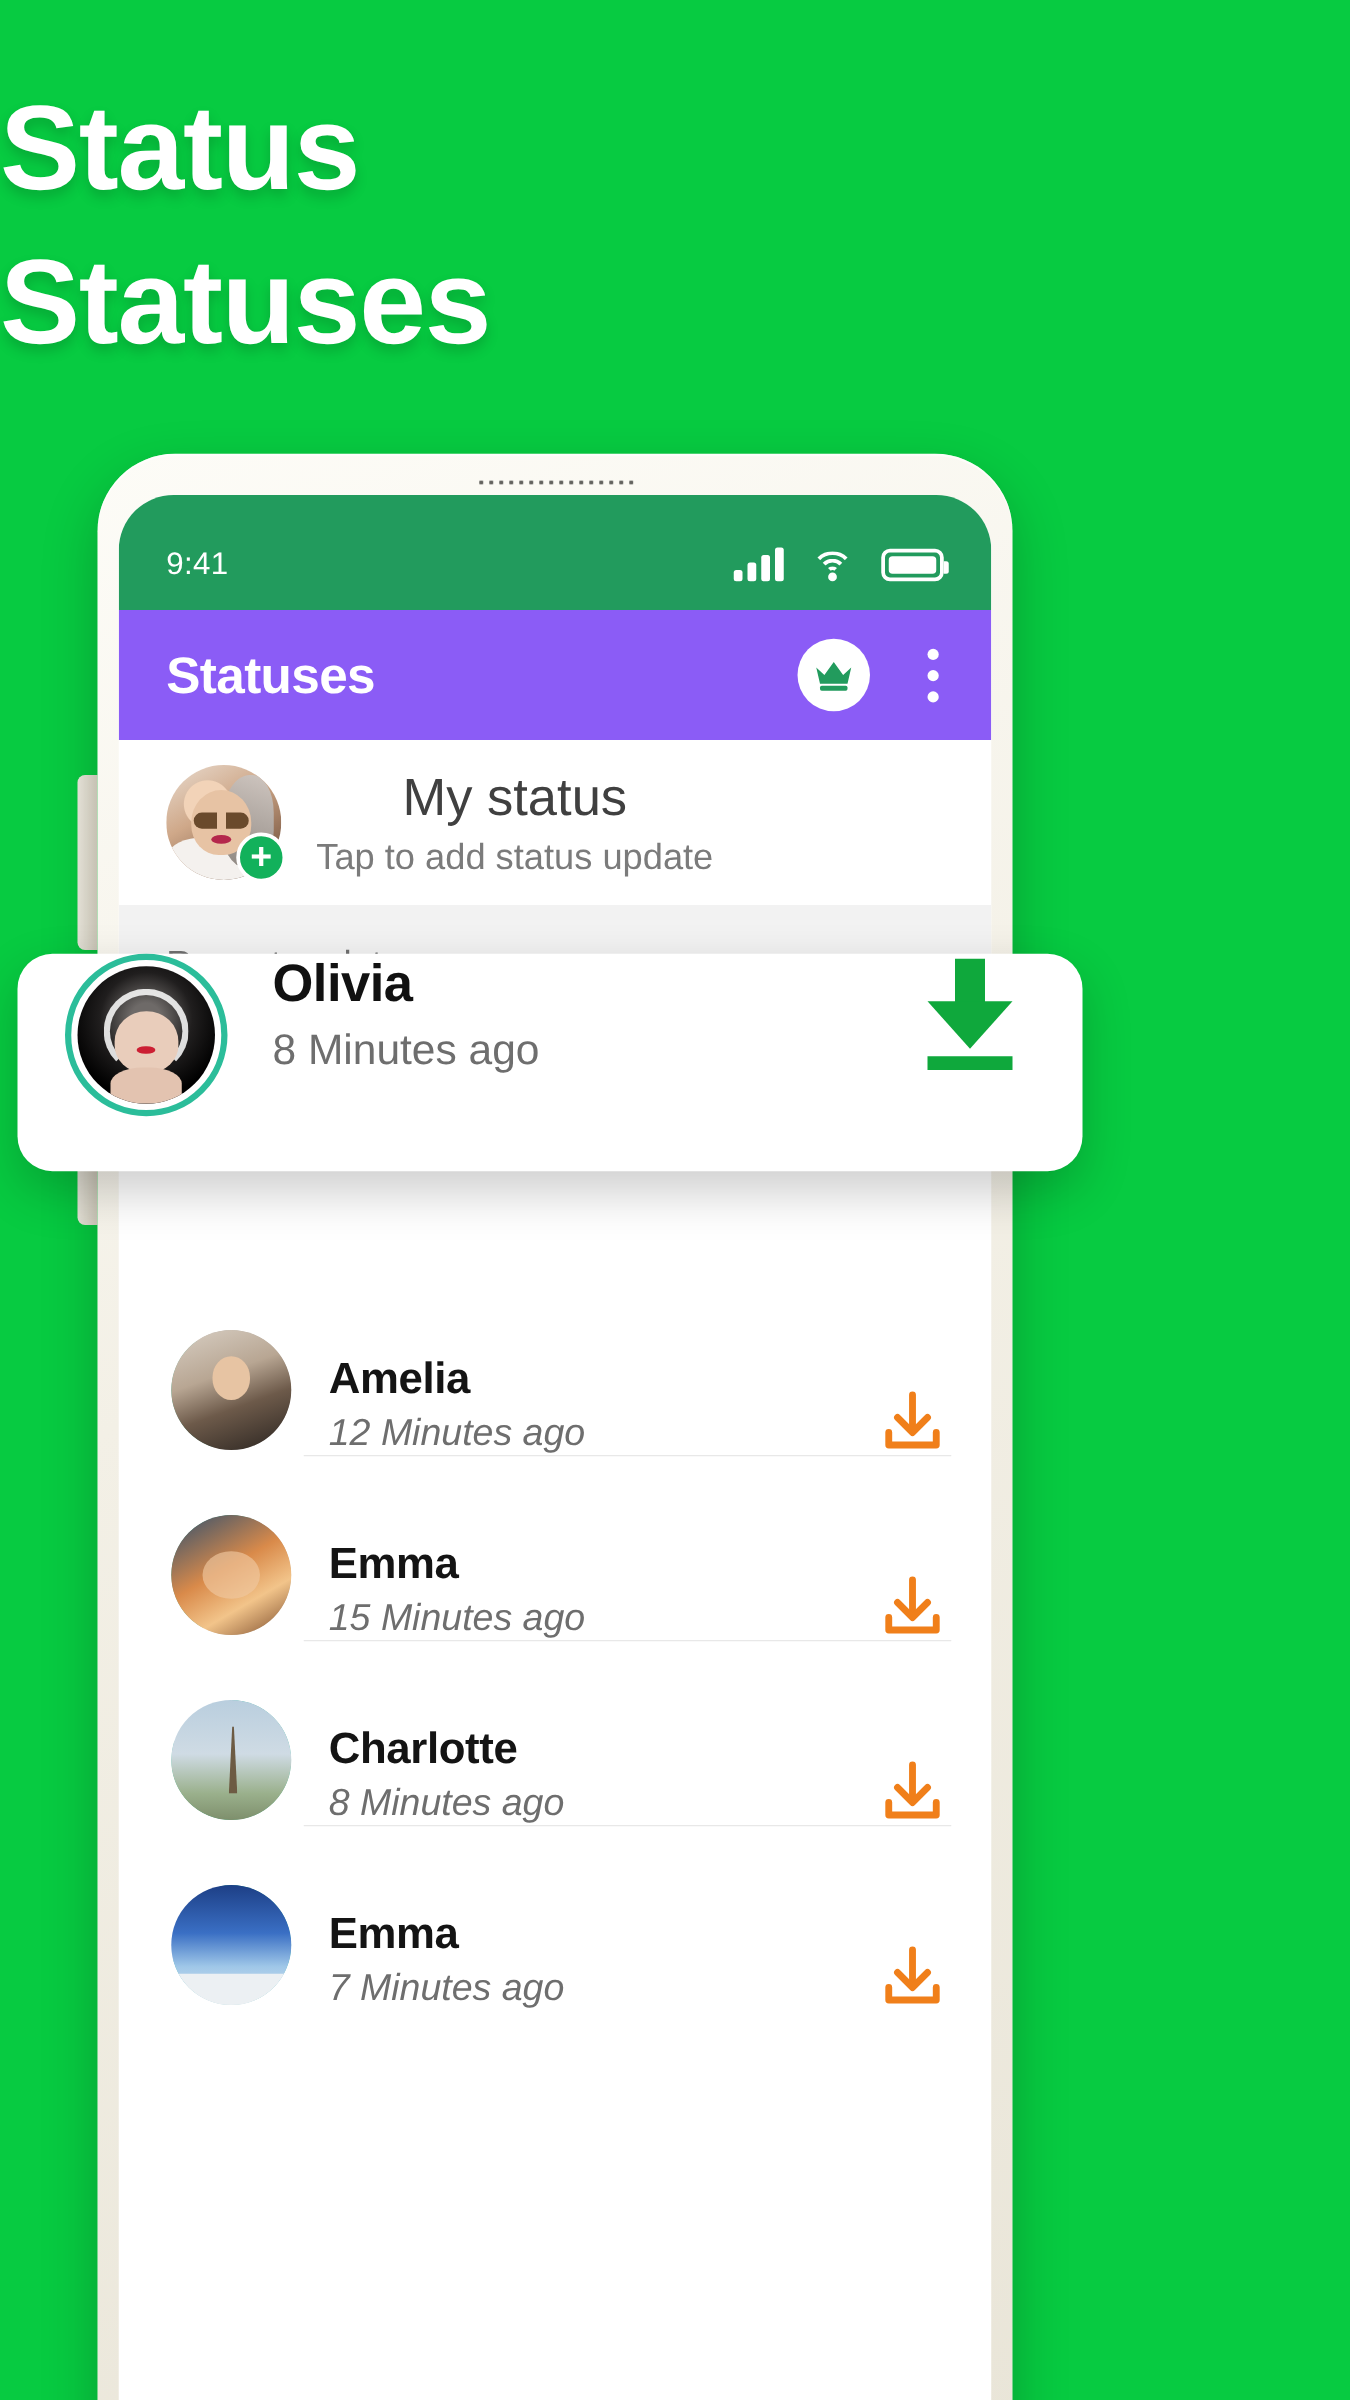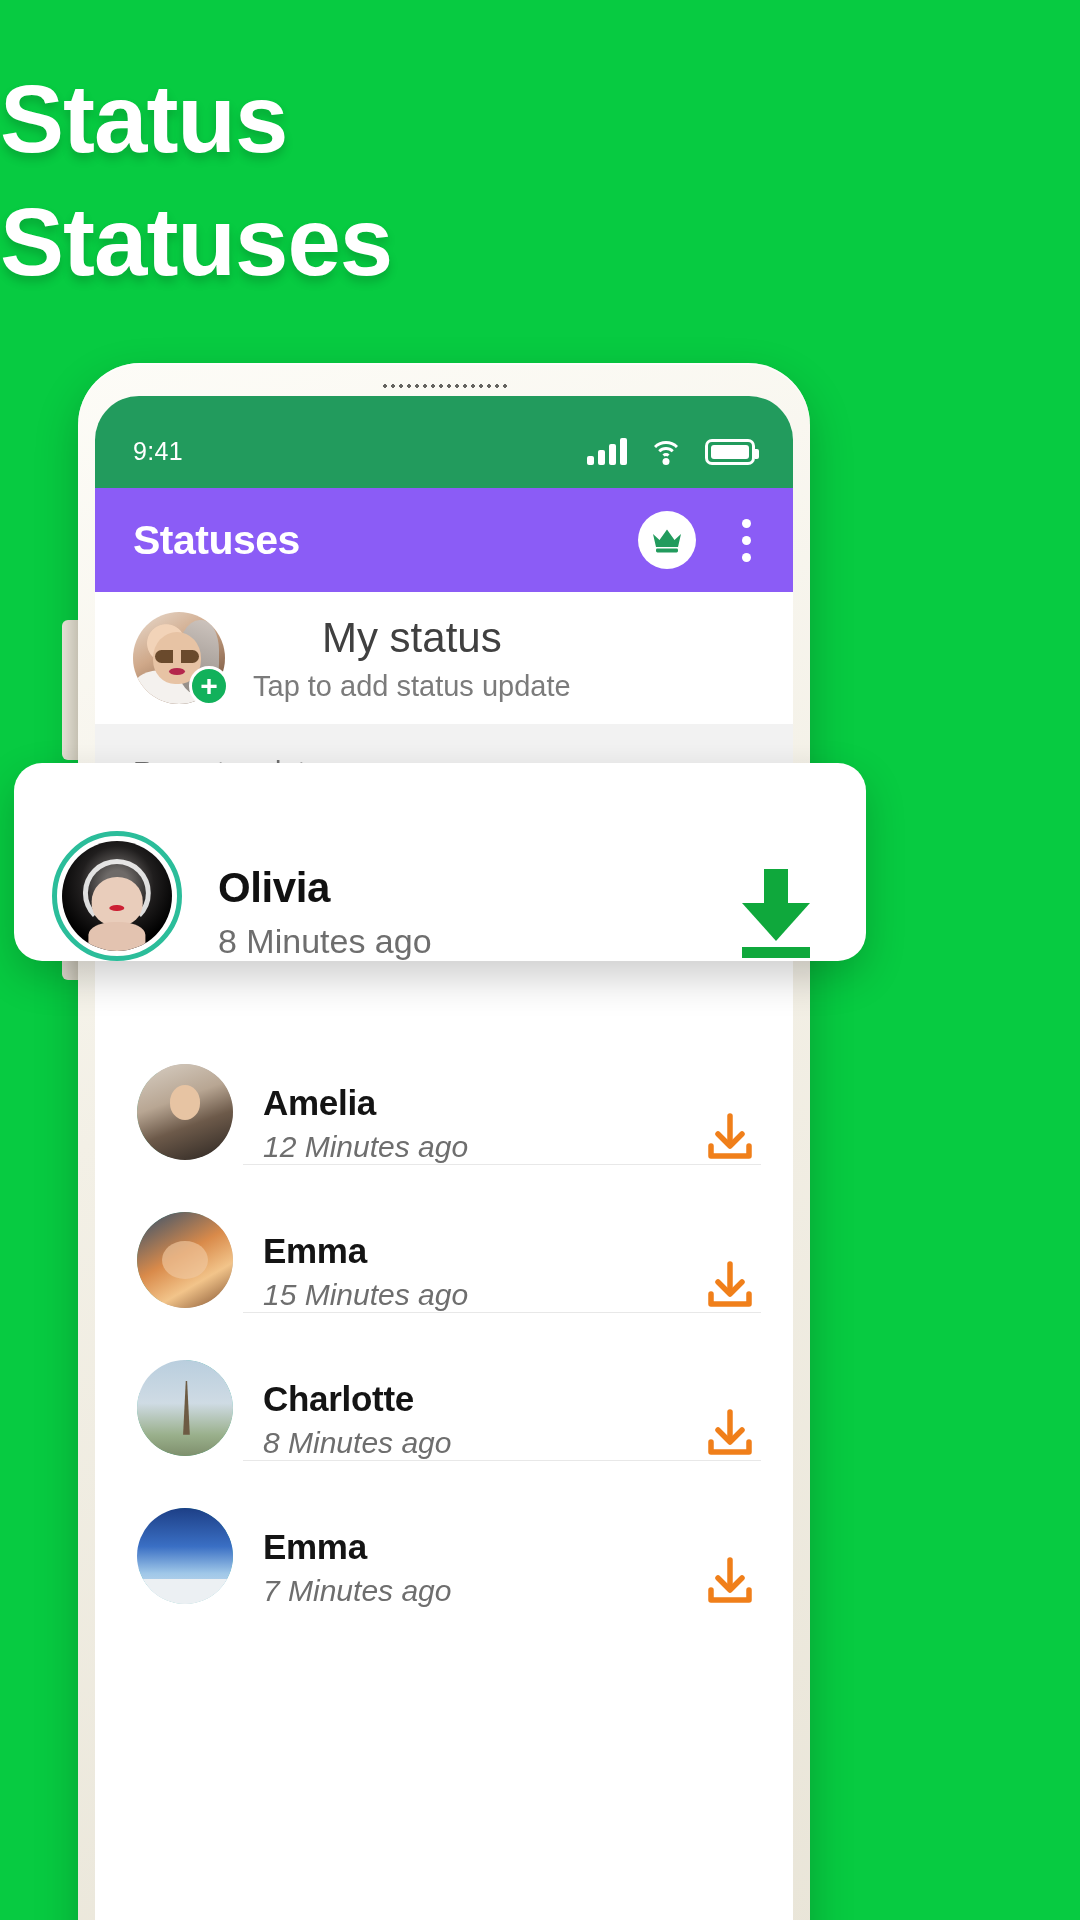--- a/index.html
+++ b/index.html
@@ -228,25 +228,25 @@
   .av-liam{ background:linear-gradient(180deg,#1d3f86 0%,#3a6fc4 40%,#9fc7e8 68%,#dfe7ef 100%); }
   .av-liam::after{
     content:""; position:absolute; left:0; bottom:0; width:100%; height:26%;
     background:#ecf0f3;
   }
 
   
   .float-card{
     position:absolute;
     left:14px; top:763px;
-    width:852px; height:198px;
+    width:852px; height:174px;
     background:#fff;
     border-radius:28px;
     box-shadow:0 16px 40px rgba(0,0,0,0.20);
-    display:flex; align-items:flex-end;
+    display:flex; align-items:flex-start;
     padding:0 44px 0 38px;
     z-index:9;
   }
   .fc-ring{
     width:130px; height:130px; border-radius:50%;
     border:5px solid #2bbd9a; padding:5px; flex:none;
   }
   .fc-avatar{
     width:100%; height:100%; border-radius:50%; overflow:hidden;
     background:radial-gradient(circle at 50% 38%, #6e6a68 0 14%, #201e1e 42%, #000 72%);

